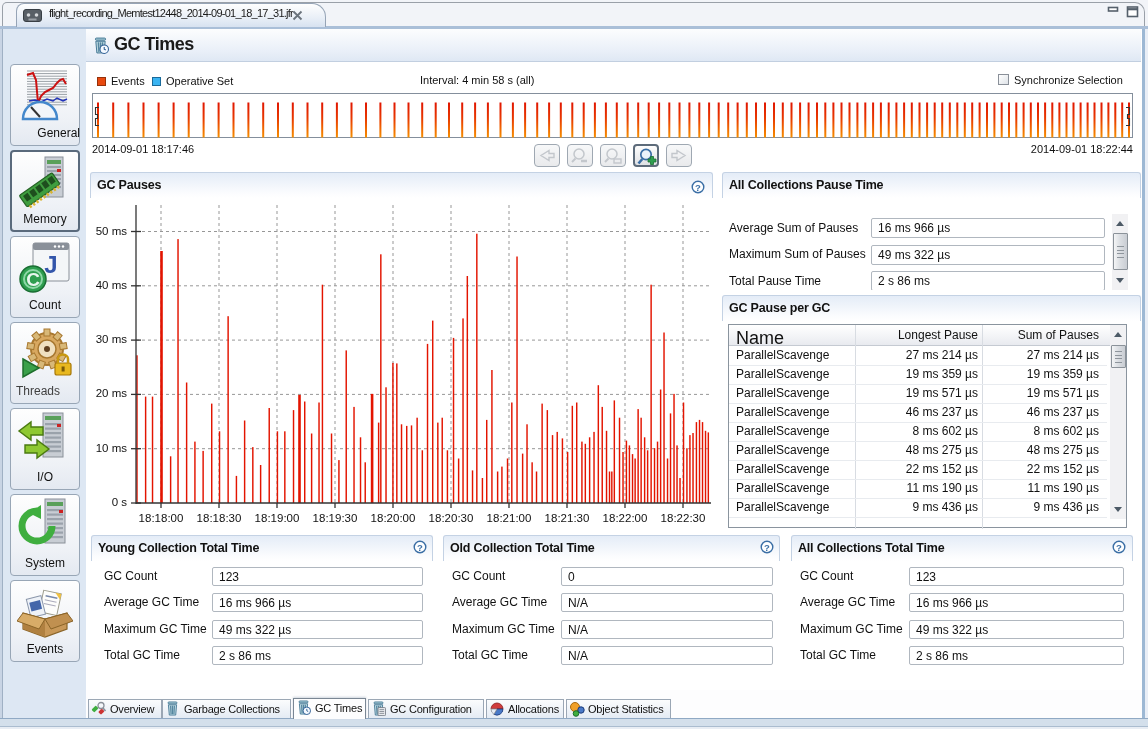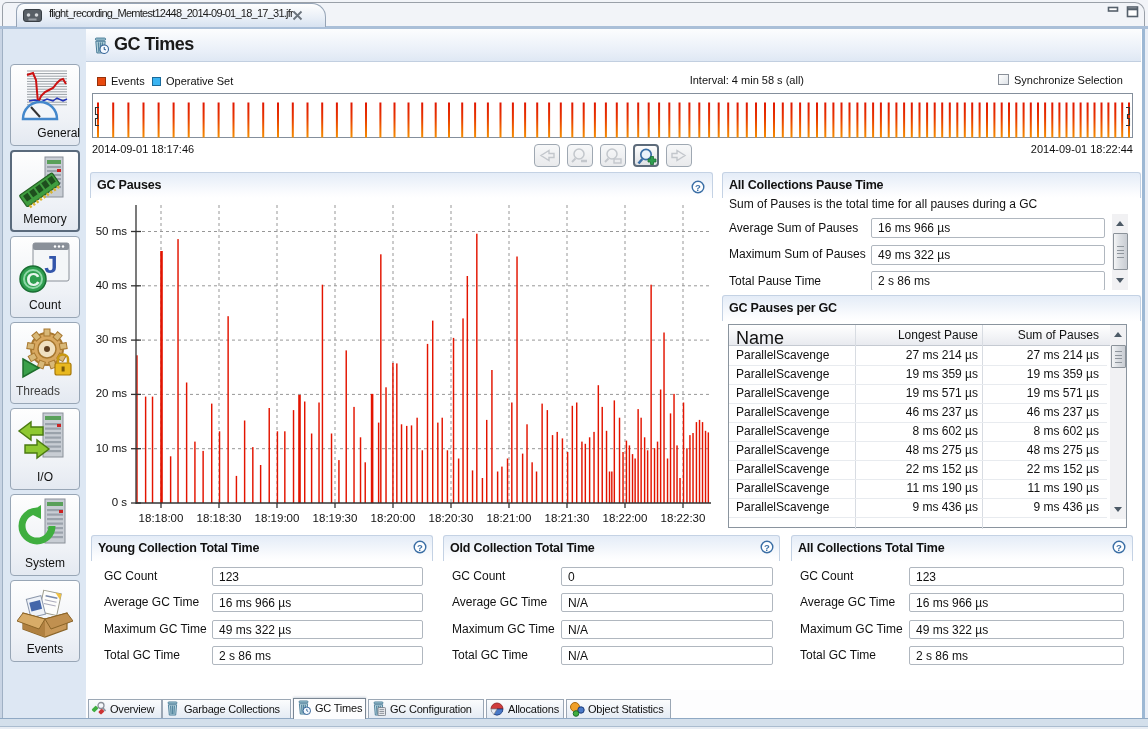--- a/index.html
+++ b/index.html
@@ -178,21 +178,21 @@
       <line x1="8" y1="5" x2="8" y2="14" stroke="#55869f" stroke-width="1.3"></line>
       <line x1="10" y1="5" x2="9.5" y2="14" stroke="#55869f" stroke-width="1.3"></line>
       <circle cx="11.5" cy="11.5" r="4" fill="#f4f9ff" stroke="#2d5e94" stroke-width="1"></circle>
       <path d="M11.5 9.5 L11.5 11.5 L13 12.3" stroke="#2d5e94" stroke-width="1" fill="none"></path>
     </svg>
 <div class="abs" style="left:114px;top:34px;font-size:18px;letter-spacing:-0.5px;font-weight:bold;color:#1a1a1a">GC Times</div>
 <div class="abs" style="left:97px;top:77px;width:9px;height:9px;background:#e8490f;border:1px solid #96310a"></div>
 <div class="s11" style="left:111px;top:75px">Events</div>
 <div class="abs" style="left:152px;top:77px;width:9px;height:9px;background:#3ab4f2;border:1px solid #1a6a9a"></div>
 <div class="s11" style="left:166px;top:75px">Operative Set</div>
-<div class="s11" style="left:420px;top:74px;width:384px;text-align:right">Interval: 4 min 58 s (all)</div>
+<div class="s11" style="left:420px;top:74px;width:384px;text-align:left">Interval: 4 min 58 s (all)</div>
 <div class="abs" style="left:998px;top:74px;width:11px;height:11px;background:linear-gradient(135deg,#fff,#dfe3e8);border:1px solid #8a9099"></div>
 <div class="s11" style="left:1014px;top:74px">Synchronize Selection</div>
 <div class="abs" style="left:92px;top:93px;width:1041px;height:45px;background:#fff;border:1px solid #848f9c">
 <svg width="1039" height="44" style="position:absolute;left:0;top:0">
         <defs>
           <linearGradient id="tb" x1="0" y1="0" x2="0" y2="1">
             <stop offset="0" stop-color="#e01500"></stop>
             <stop offset="0.45" stop-color="#e83800"></stop>
             <stop offset="1" stop-color="#f79000"></stop>
           </linearGradient>
@@ -492,42 +492,41 @@
         <line x1="477" y1="307" x2="477" y2="312" stroke="#333" stroke-width="1.3"></line>
         <text x="477" y="326" text-anchor="middle" font-family="&quot;Liberation Sans&quot;, sans-serif" font-size="11.5" fill="#111">18:21:30</text>
         <line x1="535" y1="307" x2="535" y2="312" stroke="#333" stroke-width="1.3"></line>
         <text x="535" y="326" text-anchor="middle" font-family="&quot;Liberation Sans&quot;, sans-serif" font-size="11.5" fill="#111">18:22:00</text>
         <line x1="593" y1="307" x2="593" y2="312" stroke="#333" stroke-width="1.3"></line>
         <text x="593" y="326" text-anchor="middle" font-family="&quot;Liberation Sans&quot;, sans-serif" font-size="11.5" fill="#111">18:22:30</text>
       </svg>
 </div>
 <div class="panelhead" style="left:722px;top:172px;width:419px;height:26px"></div>
 <div class="ptitle" style="left:729px;top:178px">All Collections Pause Time</div>
-<div class="lbl" style="left:729px;top:197px">Sum of Pauses is the total time for all pauses during a GC</div>
 <div class="lbl" style="left:729px;top:220.5px">Average Sum of Pauses</div>
 <div class="inp" style="left:871px;top:218px;width:234px;height:20px">16 ms 966 µs</div>
 <div class="lbl" style="left:729px;top:247.2px">Maximum Sum of Pauses</div>
 <div class="inp" style="left:871px;top:244.7px;width:234px;height:20px">49 ms 322 µs</div>
 <div class="lbl" style="left:729px;top:273.6px">Total Pause Time</div>
 <div class="inp" style="left:871px;top:271.1px;width:234px;height:20px">2 s 86 ms</div>
 <div style="position:absolute;left:1112px;top:214px;width:16px;height:76px;background:#f1f1f3">
       <svg width="16" height="76" style="position:absolute;left:0;top:0">
         <path d="M4 12 L8 7 L12 12 Z" fill="#4d5a66"></path>
         <path d="M4 64 L8 69 L12 64 Z" fill="#4d5a66"></path>
       </svg>
       <div style="position:absolute;left:0.5px;top:19px;width:15px;height:37px;background:linear-gradient(90deg,#f4f5f6,#dcdfe3 45%,#c9cdd3);border:1px solid #8b9299;border-radius:1px;box-sizing:border-box">
         <div style="position:absolute;left:3px;right:3px;top:12px;height:1px;background:#8e959c"></div>
         <div style="position:absolute;left:3px;right:3px;top:15.5px;height:1px;background:#8e959c"></div>
         <div style="position:absolute;left:3px;right:3px;top:19px;height:1px;background:#8e959c"></div>
         <div style="position:absolute;left:3px;right:3px;top:22.5px;height:1px;background:#8e959c"></div>
       </div>
     </div>
 <div class="abs" style="left:722px;top:290px;width:419px;height:6px;background:#fff"></div>
 <div class="panelhead" style="left:722px;top:295px;width:419px;height:26px"></div>
-<div class="ptitle" style="left:729px;top:301px">GC Pauses per GC</div>
+<div class="ptitle" style="left:729px;top:301px">GC Pause per GC</div>
 <div class="abs" style="left:728px;top:324px;width:399px;height:204px;background:#fff;border:1px solid #8a949e">
 <div class="abs" style="left:0;top:0;width:381px;height:21px;background:linear-gradient(180deg,#ffffff,#f2f3f6 60%,#e8eaef);border-bottom:1px solid #c5cad2"></div>
 <div class="abs" style="left:7px;top:3px;font-size:18px;color:#111">Name</div>
 <div class="abs" style="left:125px;top:3px;width:124px;text-align:right;font-size:12px;color:#111">Longest Pause</div>
 <div class="abs" style="left:250px;top:3px;width:120px;text-align:right;font-size:12px;color:#111">Sum of Pauses</div>
 <div class="abs" style="left:125.5px;top:0;width:1px;height:204px;background:#d8dce2"></div>
 <div class="abs" style="left:253px;top:0;width:1px;height:204px;background:#d8dce2"></div>
 <div class="abs" style="left:0;top:40px;width:378px;height:1px;background:#e8ebef"></div>
 <div class="abs" style="left:7px;top:23px;font-size:12px;color:#111">ParallelScavenge</div>
 <div class="abs" style="left:125px;top:23px;width:124px;text-align:right;font-size:12px;color:#111">27 ms 214 µs</div>

